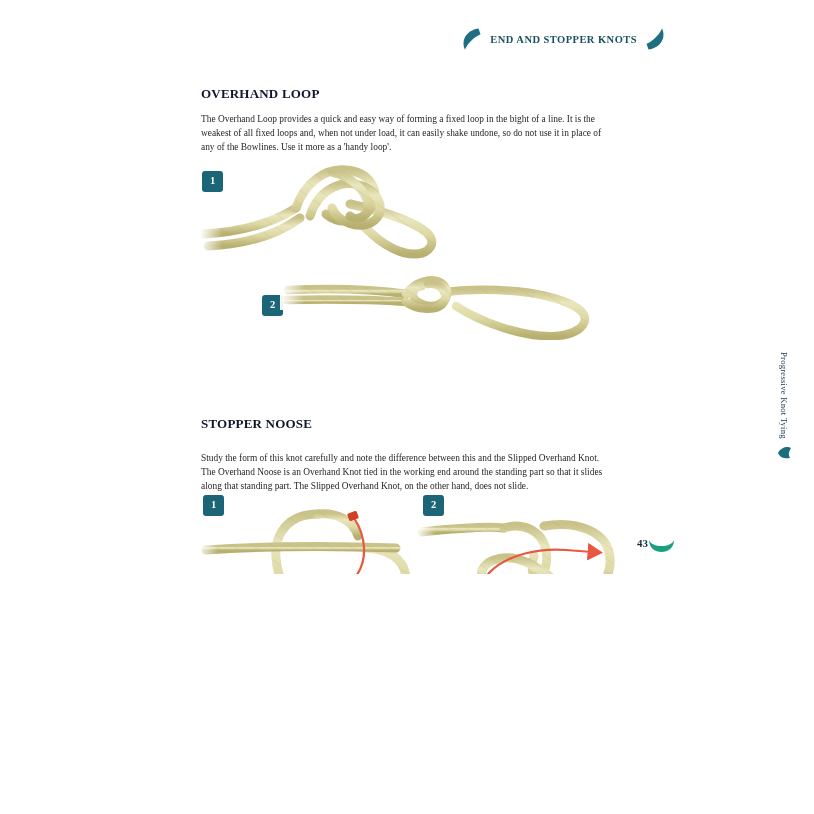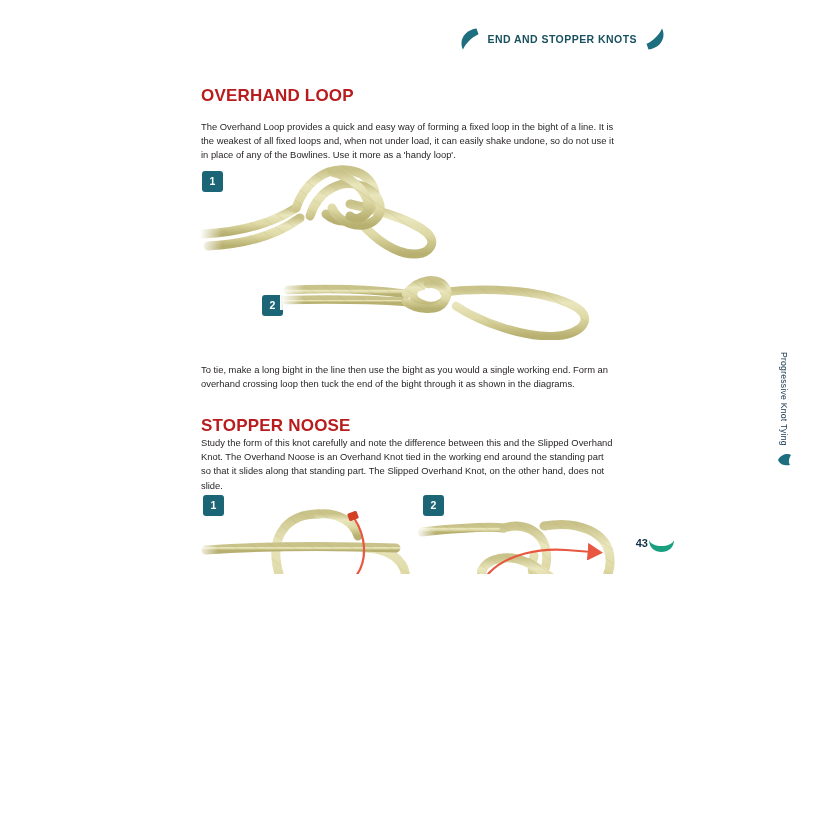--- a/index.html
+++ b/index.html
@@ -5,21 +5,21 @@
   html, body {
     margin: 0;
     padding: 0;
     background: #ffffff;
   }
   .page {
     position: relative;
     width: 814px;
     height: 574px;
     background: #ffffff;
-    font-family: Liberation Sans, sans-serif;
+    font-family: Liberation Serif, serif;
     overflow: hidden;
   }
 
   
   .running-header {
     position: absolute;
     top: 26px;
     right: 148px;
     display: flex;
     align-items: center;
@@ -35,42 +35,42 @@
   .quote-mark {
     width: 20px;
     height: 26px;
     flex: none;
   }
 
   
   .section-heading {
     position: absolute;
     left: 201px;
-    font-size: 17px;
+    font-size: 13px;
     font-weight: bold;
     letter-spacing: 0.2px;
-    color: #b91c1c;
+    color: #0f172a;
     white-space: nowrap;
   }
   #heading-overhand-loop { top: 86px; }
   #heading-overhand-noose { top: 416px; }
 
   
   .body-text {
     position: absolute;
     left: 201px;
     width: 414px;
     font-size: 9.4px;
     line-height: 14.2px;
     color: #231f20;
     text-align: left;
   }
-  #intro-overhand-loop { top: 112px; margin-top: 8px; }
+  #intro-overhand-loop { top: 112px; }
   #caption-overhand-loop { top: 363px; }
-  #intro-overhand-noose { top: 436px; }
+  #intro-overhand-noose { top: 451px; }
   #caption-overhand-noose { top: 722px; }
 
   
   .step-badge {
     position: absolute;
     width: 21px;
     height: 21px;
     border-radius: 3px;
     background: #1b6577;
     color: #ffffff;
@@ -230,21 +230,20 @@
       <path d="M164 24 C216 18 268 24 294 38 C316 50 302 66 276 68 C244 70 200 54 176 38" stroke="url(#twistB)" stroke-width="8.5" opacity="0.5"></path>
 
       <path d="M126 26 C138 10 160 8 166 20 C172 32 156 42 142 36 C130 31 130 20 142 18" stroke="url(#ropeV2)" stroke-width="8.5"></path>
       <path d="M126 26 C138 10 160 8 166 20 C172 32 156 42 142 36 C130 31 130 20 142 18" stroke="url(#twistB)" stroke-width="8.5" opacity="0.5"></path>
       <path d="M126 34 C136 42 158 44 164 34 C170 24 158 14 148 16" stroke="url(#ropeV2)" stroke-width="8.5"></path>
       <path d="M126 34 C136 42 158 44 164 34 C170 24 158 14 148 16" stroke="url(#twistB)" stroke-width="8.5" opacity="0.5"></path>
     </g>
     <rect x="0" y="14" width="24" height="28" fill="url(#fadeEnd2)"></rect>
   </svg>
 
-  <div class="body-text" id="caption-overhand-loop">To tie, make a long bight in the line then use the bight as you would a single working end. Form an overhand crossing loop then tuck the end of the bight through it as shown in the diagrams.</div>
 
   <div class="section-heading" id="heading-overhand-noose">STOPPER NOOSE</div>
 
   <div class="body-text" id="intro-overhand-noose">Study the form of this knot carefully and note the difference between this and the Slipped Overhand Knot. The Overhand Noose is an Overhand Knot tied in the working end around the standing part so that it slides along that standing part. The Slipped Overhand Knot, on the other hand, does not slide.</div>
 
   <div class="step-badge" id="badge-noose-1">1</div>
 
   <svg class="illus" id="illus-noose-1" width="230" height="136" viewBox="0 0 230 136">
     <defs>
       <linearGradient id="ropeV3" x1="0" y1="0" x2="0" y2="1">

